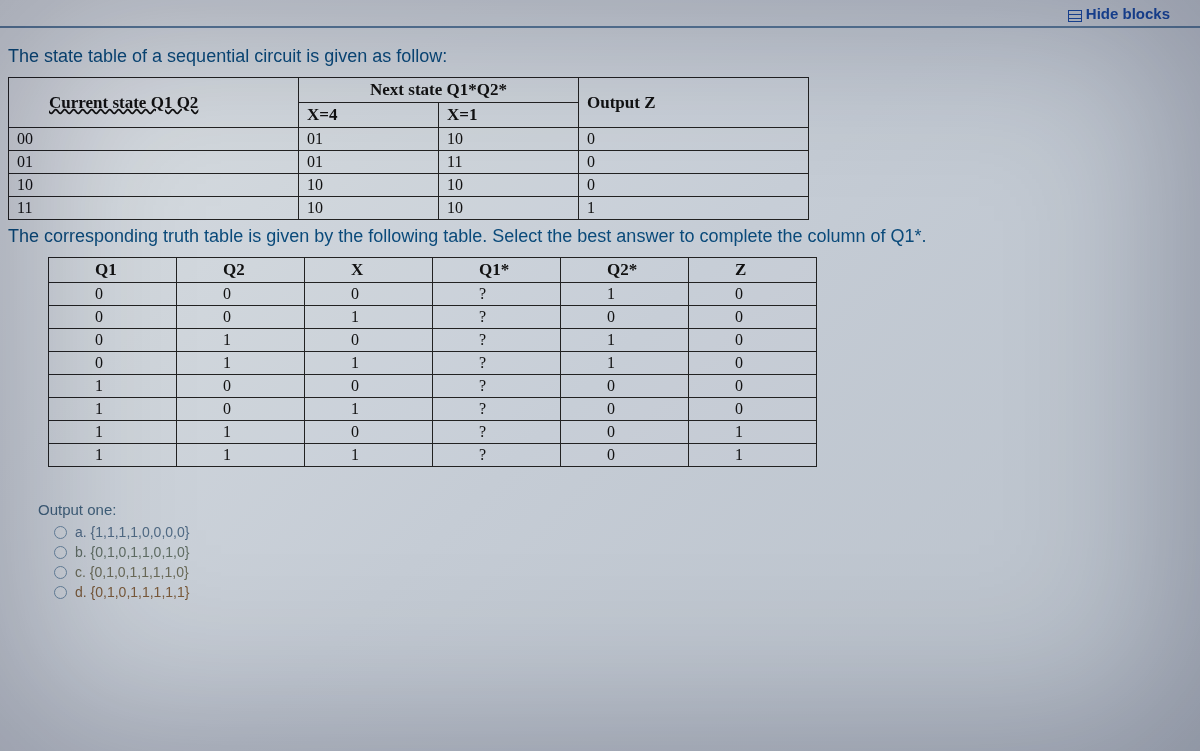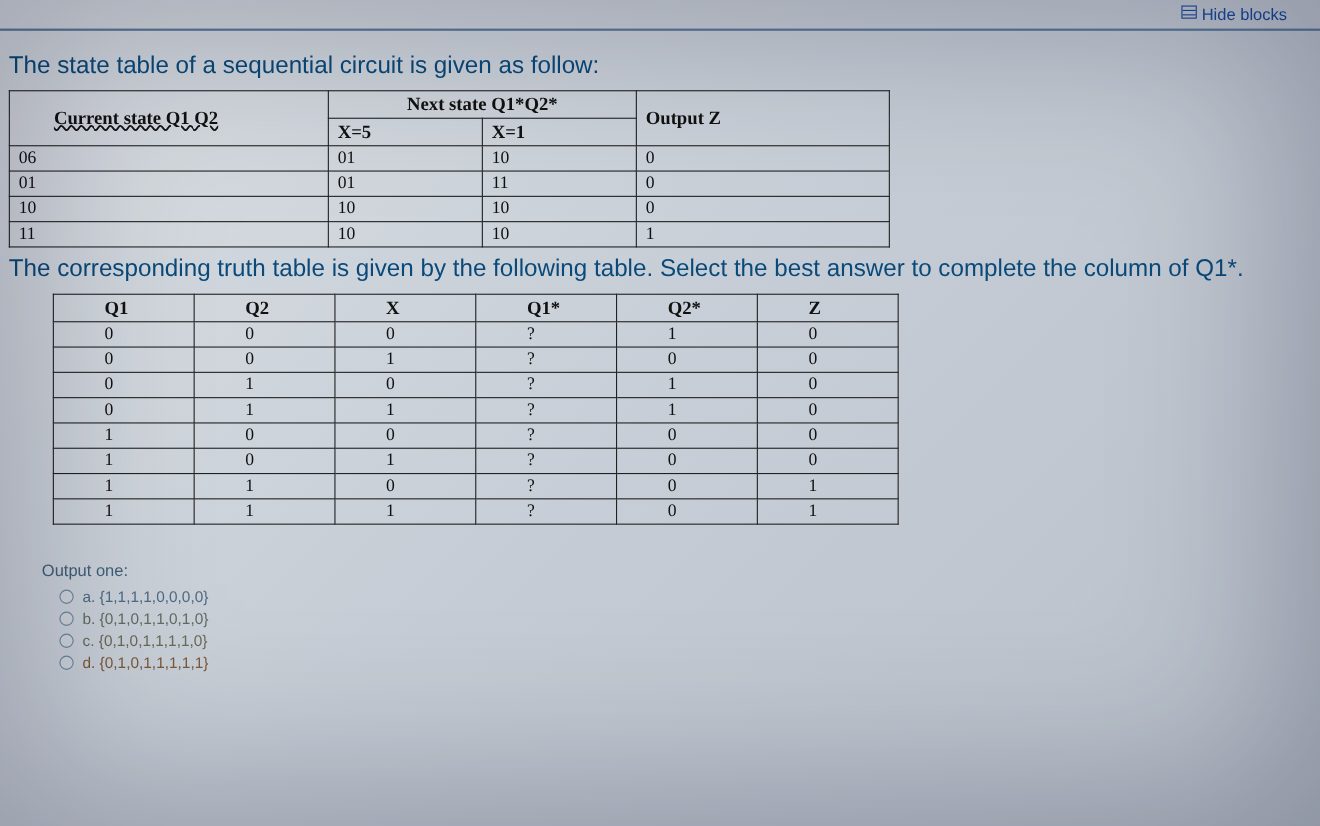--- a/index.html
+++ b/index.html
@@ -24,23 +24,24 @@
     border-bottom: 2px solid #5a7a9a;
     display: flex;
     justify-content: flex-end;
     align-items: center;
     padding-right: 30px;
   }
   .hide-blocks {
     color: #1a4aa0;
     font-size: 15px;
     display: flex;
-    align-items: flex-start;
+    align-items: flex-end;
     gap: 4px;
     cursor: pointer;
+    font-weight: bold;
   }
   .hide-blocks-icon {
     width: 14px;
     height: 12px;
     border: 1px solid #1a4aa0;
     position: relative;
   }
   .hide-blocks-icon::before,
   .hide-blocks-icon::after {
     content: "";
@@ -50,21 +51,21 @@
     background: #1a4aa0;
   }
   .hide-blocks-icon::before { top: 3px; }
   .hide-blocks-icon::after { top: 7px; }
 
   .content {
     padding: 12px 8px 8px 8px;
   }
   .intro1, .intro2 {
     color: #0a4a7a;
-    font-size: 22px;
+    font-size: 18px;
     margin: 6px 0 10px 0;
   }
 
   table {
     border-collapse: collapse;
     background: rgba(255,255,255,0.05);
   }
   td, th {
     border: 1.5px solid #222;
     padding: 2px 8px;
@@ -135,25 +136,25 @@
     <div class="intro1">The state table of a sequential circuit is given as follow:</div>
 
     <table class="state-table">
       <tbody>
           <tr>
         <td class="hdr col-cs" rowspan="2" style="text-decoration: underline wavy; padding-left: 40px;">Current state Q1 Q2</td>
         <td class="hdr" colspan="2" style="text-align:center;">Next state Q1*Q2*</td>
         <td class="hdr col-z" rowspan="2">Output Z</td>
       </tr>
       <tr>
-        <td class="hdr col-ns">X=5</td>
+        <td class="hdr col-ns">X=4</td>
         <td class="hdr col-ns">X=1</td>
       </tr>
       <tr>
-        <td>06</td>
+        <td>00</td>
         <td>01</td>
         <td>10</td>
         <td>0</td>
       </tr>
       <tr>
         <td>01</td>
         <td>01</td>
         <td>11</td>
         <td>0</td>
       </tr>

